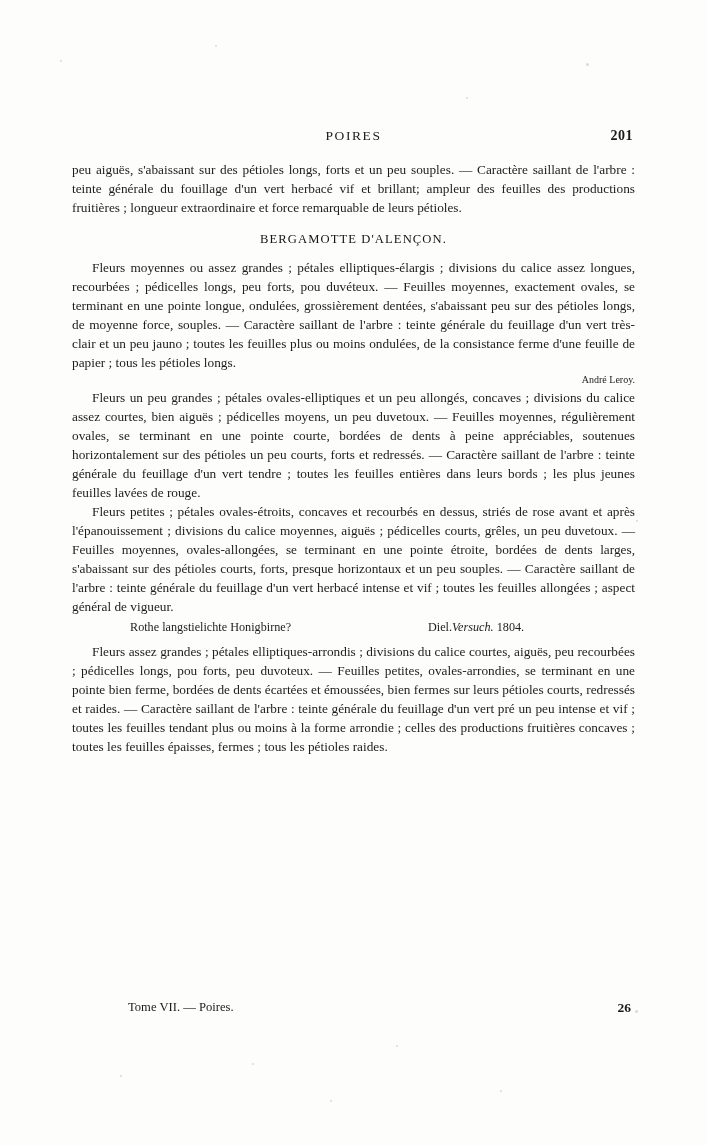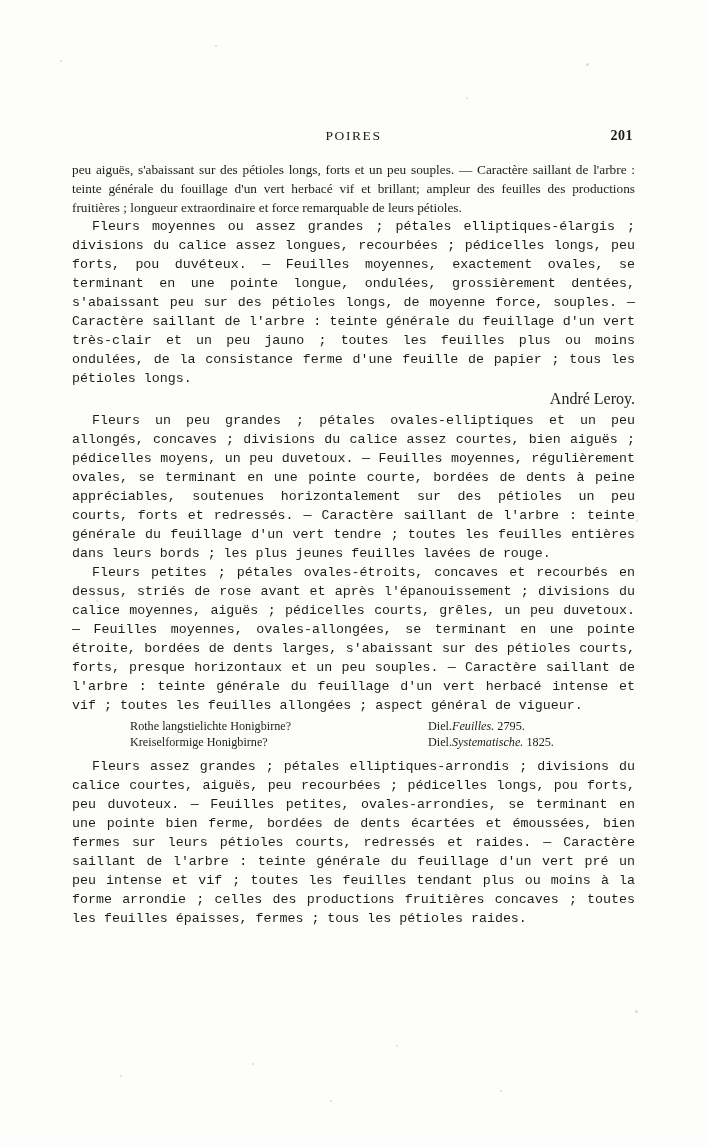--- a/index.html
+++ b/index.html
@@ -61,33 +61,33 @@
   }
   p.body {
     margin: 0 0 0 0;
     font-size: 13.3px;
     line-height: 19px;
     text-align: justify;
     text-justify: inter-word;
     color: #1c1c1c;
     hyphens: none;
   }
-  p.body.indent { text-indent: 20px; font-family: Liberation Mono, monospace; }
+  p.body.indent { text-indent: 20px; }
   .heading {
     text-align: center;
     font-size: 12.6px;
     letter-spacing: 1.1px;
     font-variant: small-caps;
     text-transform: uppercase;
     margin: 15px 0 11px 0;
     color: #141414;
   }
   .attrib {
     text-align: right;
-    font-size: 16px;
+    font-size: 10px;
     margin: 2px 0 3px 0;
     color: #222;
   }
   table.refs {
     margin: 4px 0 6px 58px;
     border-collapse: collapse;
     font-size: 12.2px;
     color: #1c1c1c;
   }
   table.refs td {
@@ -139,39 +139,39 @@
 
   <div class="content">
 
     <div class="runhead">
       <div class="title">POIRES</div>
       <div class="folio">201</div>
     </div>
 
     <p class="body">peu aiguës, s'abaissant sur des pétioles longs, forts et un peu souples. — Caractère saillant de l'arbre : teinte générale du fouillage d'un vert herbacé vif et brillant; ampleur des feuilles des productions fruitières ; longueur extraordinaire et force remarquable de leurs pétioles.</p>
 
+    <div class="heading">BERGAMOTTE D'ALENÇON.</div>
     <p class="body indent">Fleurs moyennes ou assez grandes ; pétales elliptiques-élargis ; divisions du calice assez longues, recourbées ; pédicelles longs, peu forts, pou duvéteux. — Feuilles moyennes, exactement ovales, se terminant en une pointe longue, ondulées, grossièrement dentées, s'abaissant peu sur des pétioles longs, de moyenne force, souples. — Caractère saillant de l'arbre : teinte générale du feuillage d'un vert très-clair et un peu jauno ; toutes les feuilles plus ou moins ondulées, de la consistance ferme d'une feuille de papier ; tous les pétioles longs.</p>
 
     <div class="attrib">André Leroy.</div>
     <p class="body indent">Fleurs un peu grandes ; pétales ovales-elliptiques et un peu allongés, concaves ; divisions du calice assez courtes, bien aiguës ; pédicelles moyens, un peu duvetoux. — Feuilles moyennes, régulièrement ovales, se terminant en une pointe courte, bordées de dents à peine appréciables, soutenues horizontalement sur des pétioles un peu courts, forts et redressés. — Caractère saillant de l'arbre : teinte générale du feuillage d'un vert tendre ; toutes les feuilles entières dans leurs bords ; les plus jeunes feuilles lavées de rouge.</p>
 
     <p class="body indent">Fleurs petites ; pétales ovales-étroits, concaves et recourbés en dessus, striés de rose avant et après l'épanouissement ; divisions du calice moyennes, aiguës ; pédicelles courts, grêles, un peu duvetoux. — Feuilles moyennes, ovales-allongées, se terminant en une pointe étroite, bordées de dents larges, s'abaissant sur des pétioles courts, forts, presque horizontaux et un peu souples. — Caractère saillant de l'arbre : teinte générale du feuillage d'un vert herbacé intense et vif ; toutes les feuilles allongées ; aspect général de vigueur.</p>
 
     <table class="refs">
       <tbody>
         <tr>
           <td class="title-col">Rothe langstielichte Honigbirne?</td>
           <td class="auth-col">Diel.</td>
-          <td class="work-col"><em>Feuilles.</em> <span>2795.</span></td>
-        </tr>
-        <tr>
-          <td class="title-col">Kreiselformige Honigbirne?</td>
-          <td class="auth-col">Diel.</td>
-          <td class="work-col"><em>Systematische.</em> <span>1825.</span></td>
+          <td class="work-col"><em>Versuch.</em> <span>1804.</span></td>
         </tr>
       </tbody>
     </table>
     <p class="body indent">Fleurs assez grandes ; pétales elliptiques-arrondis ; divisions du calice courtes, aiguës, peu recourbées ; pédicelles longs, pou forts, peu duvoteux. — Feuilles petites, ovales-arrondies, se terminant en une pointe bien ferme, bordées de dents écartées et émoussées, bien fermes sur leurs pétioles courts, redressés et raides. — Caractère saillant de l'arbre : teinte générale du feuillage d'un vert pré un peu intense et vif ; toutes les feuilles tendant plus ou moins à la forme arrondie ; celles des productions fruitières concaves ; toutes les feuilles épaisses, fermes ; tous les pétioles raides.</p>
 
   </div>
 
+  <div class="footline">
+    <span class="sig">Tome VII. — Poires.</span>
+    <span class="num">26</span>
+  </div>
 
 </div>
 
 </body></html>

